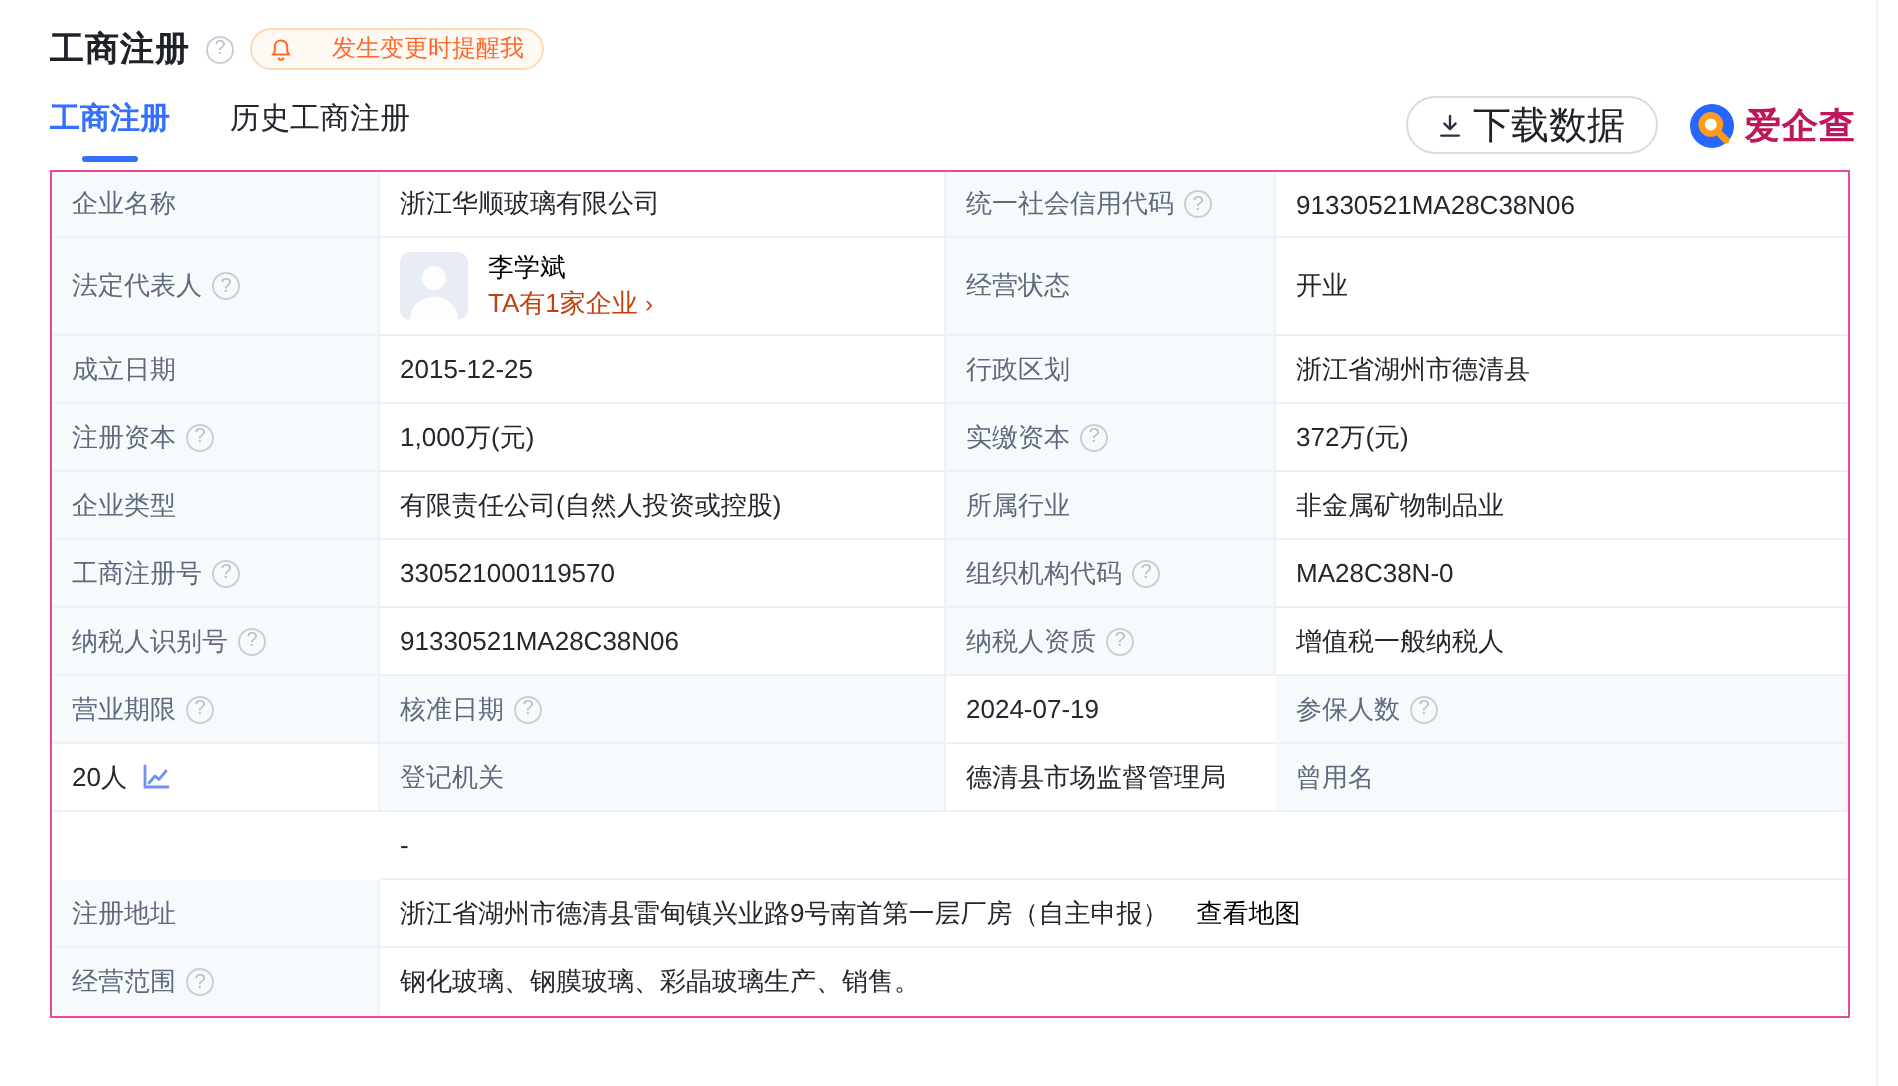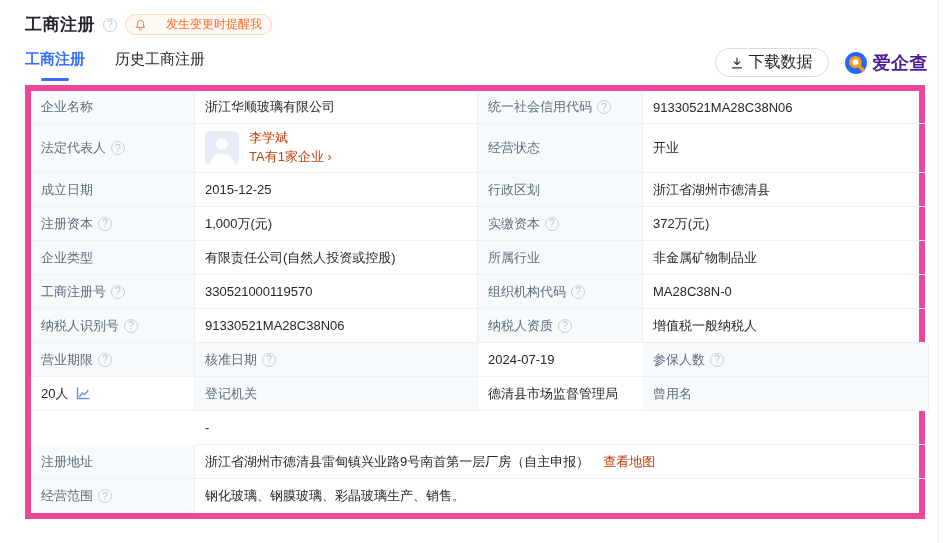--- a/index.html
+++ b/index.html
@@ -12,34 +12,34 @@
   .hdr-title { font-size:17px; font-weight:bold; color:#1f2329; letter-spacing:.5px; }
   .q { display:inline-flex; width:14px; height:14px; border:1px solid #c9cfd9; border-radius:50%; color:#b8bfca; font-size:10px; align-items:center; justify-content:center; flex:0 0 auto; }
   .notice-pill { display:flex; align-items:center; gap:20px; height:21px; padding:0 9px; border:1px solid #ffd9b3; background:#fff9f4; border-radius:11px; color:#ff6a2b; font-size:12px; cursor:pointer; }
 
   
   .tabs { position:absolute; top:50px; left:25px; display:flex; gap:30px; }
   .tab { position:relative; font-size:15px; color:#23272f; padding-bottom:12px; cursor:pointer; }
   .tab.active { color:#3370ff; font-weight:bold; }
   .tab.active .underline { position:absolute; left:50%; transform:translateX(-50%); bottom:0; width:28px; height:3px; border-radius:2px; background:#3370ff; }
   .actions { position:absolute; top:48px; right:21px; display:flex; align-items:center; gap:15px; }
-  .dl-btn { display:flex; align-items:center; gap:6px; height:29px; padding:0 15px; border:1px solid #d8dce3; border-radius:15px; background:#fff; font-size:16px; color:#1f2329; cursor:pointer; }
+  .dl-btn { display:flex; align-items:center; gap:6px; height:29px; padding:0 15px; border:1px solid #d8dce3; border-radius:15px; background:#fff; font-size:19px; color:#1f2329; cursor:pointer; }
   .brand { display:flex; align-items:center; gap:5px; cursor:pointer; }
-  .brand-name { font-size:18px; font-weight:bold; color:#4c1d95; letter-spacing:.5px; }
+  .brand-name { font-size:18px; font-weight:bold; color:#be185d; letter-spacing:.5px; }
 
   
-  .tbl { position:absolute; top:85px; left:25px; width:900px; border:6px solid #ec4899; display:grid; grid-template-columns:164px 283px 165px 286px; grid-template-rows:33px 49px repeat(10,34px); background:#fff; }
+  .tbl { position:absolute; top:85px; left:25px; width:900px; border:1px solid #ec4899; display:grid; grid-template-columns:164px 283px 165px 286px; grid-template-rows:33px 49px repeat(10,34px); background:#fff; }
   .cell { display:flex; align-items:center; padding:0 10px; font-size:13px; border-right:1px solid #eef2f7; border-bottom:1px solid #eef2f7; overflow:hidden; white-space:nowrap; }
   .lbl { background:#f7fafd; color:#5f6a7d; gap:5px; }
   .val { color:#23272e; }
   .no-r { border-right:none; }
   .no-b { border-bottom:none; }
   .span3 { grid-column:2 / 5; }
 
-  .blue-link { color:#c2410c; cursor:pointer;font-family:Liberation Mono, monospace; }
+  .blue-link { color:#000000; cursor:pointer; }
   .orange-link { color:#c2410c; cursor:pointer; }
   .rep-cell { gap:10px; }
   .avatar { width:34px; height:34px; border-radius:5px; background:#e7ecf5; display:flex; align-items:flex-end; justify-content:center; overflow:hidden; cursor:pointer; flex:0 0 auto; }
   .rep-lines { display:flex; flex-direction:column; justify-content:center; line-height:18px; }
   .trend-icon { margin-left:8px; cursor:pointer; display:inline-flex; }
   .map-link { margin-left:14px; }
   .arrow { font-size:12px; }
 </style>
 </head>
 <body>

